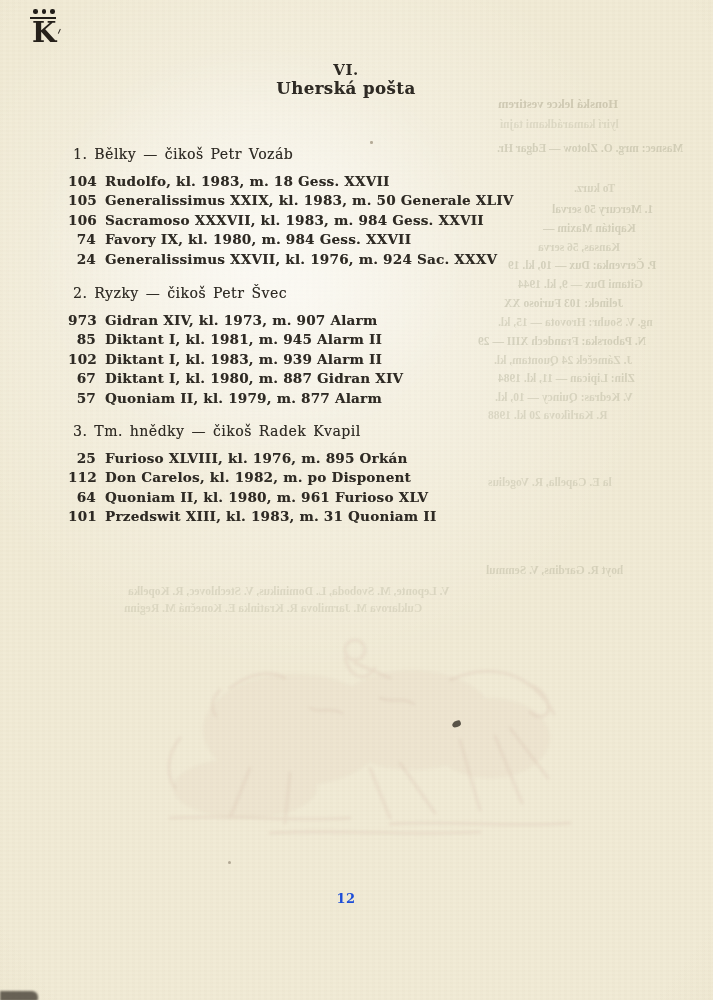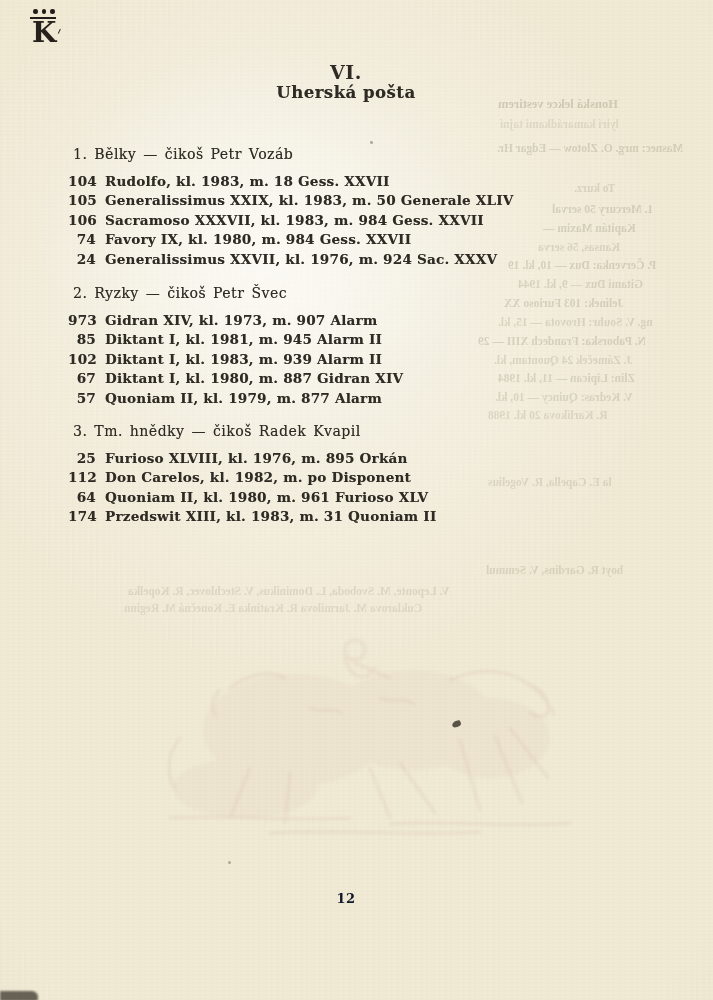--- a/index.html
+++ b/index.html
@@ -19,35 +19,35 @@
     filter:blur(10px);}
   
   .stamp{position:absolute;left:30px;top:9px;width:30px;}
   .stamp-dots{display:flex;gap:4px;margin-left:3px;}
   .stamp-dots i{width:4.5px;height:4.5px;border-radius:50%;background:#211d18;display:block;}
   .stamp-bar{width:26px;height:2.6px;background:#211d18;margin-top:3px;}
   .stamp-k{font-weight:bold;font-size:28px;line-height:0.82;margin-top:3px;margin-left:2px;color:#26211b;position:relative;}
   .stamp-tick{position:absolute;left:25px;top:19px;width:4px;height:5px;border-right:1.6px solid #2b261f;transform:rotate(25deg);}
   
   .title-block{position:absolute;left:0;top:61px;width:692px;text-align:center;}
-  .numeral{font-size:19px;font-weight:bold;letter-spacing:0.6px;}
+  .numeral{font-size:15px;font-weight:bold;letter-spacing:0.6px;}
   .main-title{font-size:16.5px;font-weight:bold;letter-spacing:0.5px;
     text-shadow:0.2px 0.2px 0 rgba(40,35,25,0.45);}
   
   .horse-section{position:absolute;left:68px;width:480px;}
   .sec-1{top:146px;} .sec-2{top:285px;} .sec-3{top:423px;}
   .horse-section h2{margin:0 0 12px 5px;font-size:14px;font-weight:normal;letter-spacing:0.5px;word-spacing:2px;
     text-shadow:0.2px 0.2px 0 rgba(40,35,25,0.45);}
   .row{height:19.4px;display:flex;align-items:flex-start;font-size:13.5px;font-weight:bold;
     letter-spacing:0.25px;line-height:1.05;text-shadow:0.2px 0.2px 0 rgba(40,35,25,0.4);}
   .num{width:28px;text-align:right;margin-right:9px;flex:0 0 auto;}
   .desc{white-space:nowrap;}
   
   .page-number{position:absolute;left:0;top:891px;width:692px;text-align:center;
-    font-size:13px;font-weight:bold;color:#0f172a;letter-spacing:0.5px;}
+    font-size:13px;font-weight:bold;color:#1d4ed8;letter-spacing:0.5px;}
   
   .bt{position:absolute;font-family:"Liberation Serif", serif;font-weight:bold;color:#8f8f74;
     transform:scaleX(-1);display:inline-block;filter:blur(0.6px);white-space:nowrap;font-size:11.5px;}
   .b0{left:498px;top:97px;font-size:12.5px;opacity:.32;color:#8a8468;}
   .b1{left:500px;top:118px;opacity:.20;}
   .b2{left:497px;top:142px;opacity:.30;}
   .b3{left:574px;top:182px;opacity:.26;}
   .b4{left:552px;top:203px;opacity:.30;}
   .b5{left:543px;top:222px;opacity:.30;}
   .b6{left:538px;top:241px;opacity:.26;}
@@ -205,21 +205,21 @@
       </div>
     <div class="row">
         <span class="num">112</span>
         <span class="desc">Don Carelos, kl. 1982, m. po Disponent</span>
       </div>
     <div class="row">
         <span class="num">64</span>
         <span class="desc">Quoniam II, kl. 1980, m. 961 Furioso XLV</span>
       </div>
     <div class="row">
-        <span class="num">174</span>
+        <span class="num">101</span>
         <span class="desc">Przedswit XIII, kl. 1983, m. 31 Quoniam II</span>
       </div>
   </div>
 </section>
 
 <div class="page-number">12</div>
 
 <div class="speck-1"></div>
 <div class="speck-2"></div>
 <div class="speck-3"></div>

